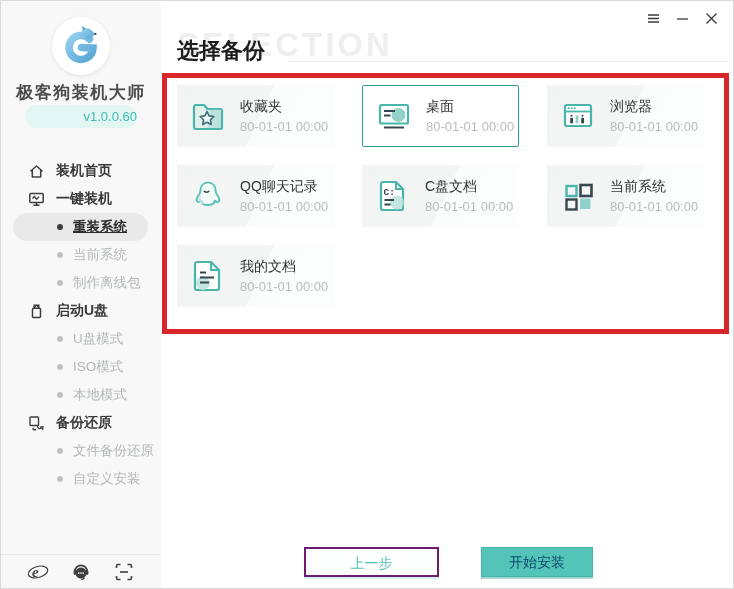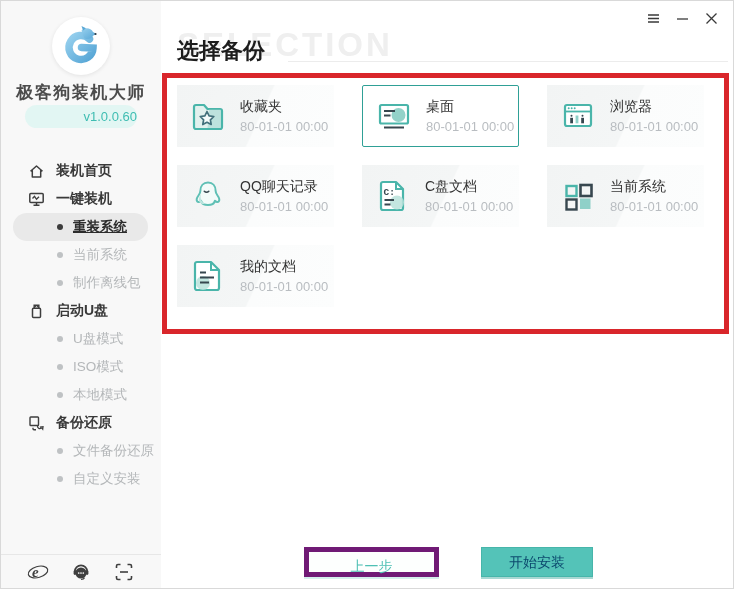--- a/index.html
+++ b/index.html
@@ -58,21 +58,21 @@
     cursor:pointer; }
   .card.selected { background:#fff; border:1px solid #2fa096; border-radius:2px; }
   .card-icon { width:40px; height:40px; margin-right:12px; flex:0 0 auto; }
   .card-title { font-size:14px; color:#333; margin-bottom:3px; font-weight:500; }
   .card-date { font-size:13px; color:#b9bdc1; }
 
   
   .btn { position:absolute; top:546px; height:30px; font-size:14px; text-align:center;
     line-height:28px; cursor:pointer;
     font-family:"Liberation Sans","DejaVu Sans",sans-serif; }
-  .btn-prev { left:303px; width:135px; background:#fdfffe; border:5px solid #701a75;
+  .btn-prev { left:303px; width:135px; background:#fdfffe; border:2px solid #701a75;
     color:#4fc0b5; box-shadow:0 2px 0 rgba(82,192,181,.25); }
   .btn-start { left:480px; width:112px; background:#54c3b8; border:1px solid #47b5aa;
     color:#0c4a6e; box-shadow:0 2px 0 rgba(61,169,158,.45); }
 </style>
 </head>
 <body>
 
 <div id="window">
 
   <div class="sidebar">

